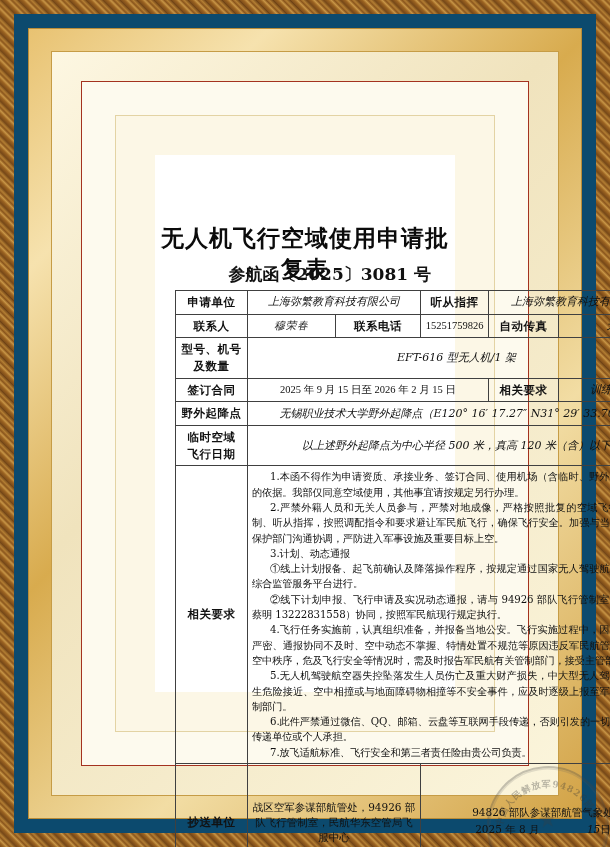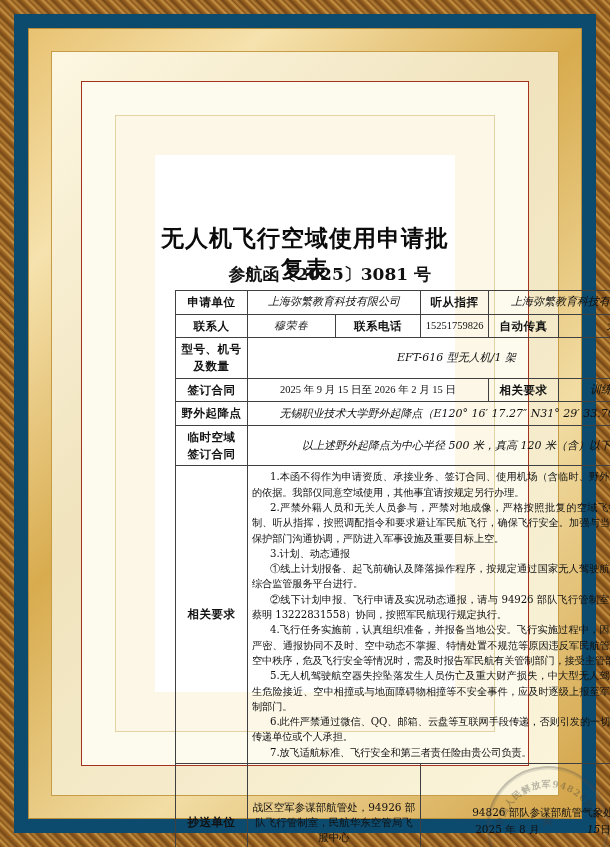--- a/index.html
+++ b/index.html
@@ -212,21 +212,21 @@
                     <td class="num" colspan="3">2025 年 9 月 15 日至 2026 年 2 月 15 日</td>
                     <td class="lbl">相关要求</td>
                     <td class="val">训练飞行</td>
                   </tr>
                   <tr>
                     <td class="lbl">野外起降点</td>
                     <td class="val" colspan="5">无锡职业技术大学野外起降点（E120° 16′ 17.27″ N31° 29′ 33.70″ ）</td>
                   </tr>
                   <tr>
                     <td class="lbl">临时空域
-签订合同</td>
+飞行日期</td>
                     <td class="val" colspan="5">以上述野外起降点为中心半径 500 米，真高 120 米（含）以下</td>
                   </tr>
                   <tr>
                     <td class="lbl">相关要求</td>
                     <td class="reqcell" colspan="5">
                       <div class="req-list">
                         <p class="req-item">1.本函不得作为申请资质、承接业务、签订合同、使用机场（含临时、野外起降点）等的依据。我部仅同意空域使用，其他事宜请按规定另行办理。</p>
                         <p class="req-item">2.严禁外籍人员和无关人员参与，严禁对地成像，严格按照批复的空域飞行，服从管制、听从指挥，按照调配指令和要求避让军民航飞行，确保飞行安全。加强与当地军事设施保护部门沟通协调，严防进入军事设施及重要目标上空。</p>
                         <p class="req-item">3.计划、动态通报</p>
                         <p class="req-sub">①线上计划报备、起飞前确认及降落操作程序，按规定通过国家无人驾驶航空器一体化综合监管服务平台进行。</p>

